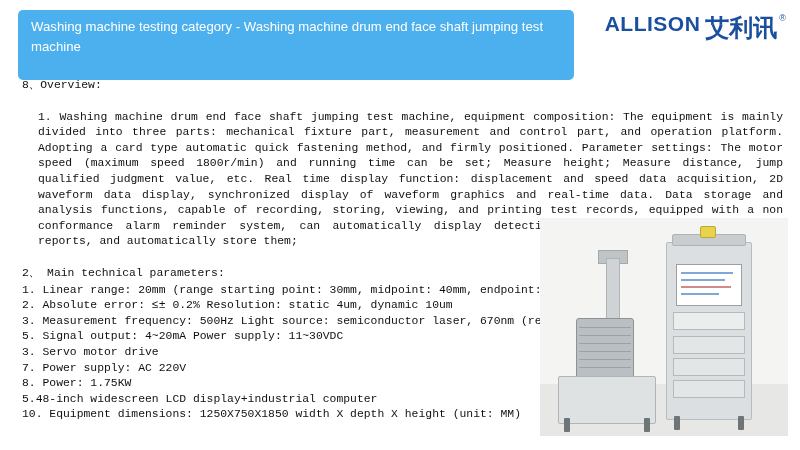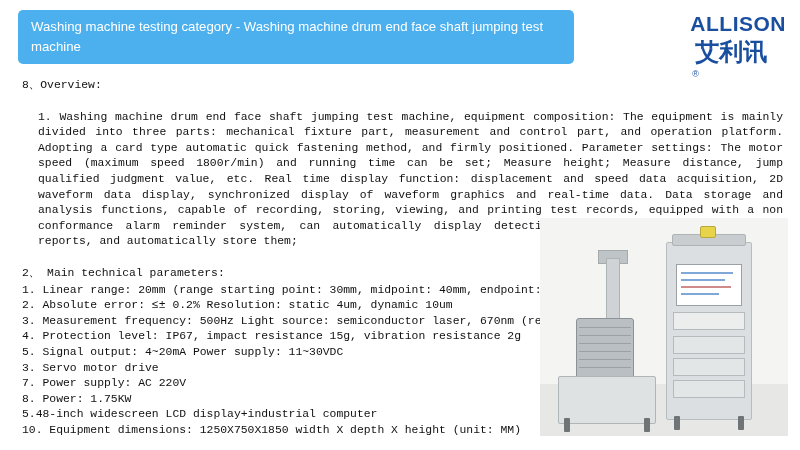--- a/index.html
+++ b/index.html
@@ -31,31 +31,30 @@
     position: absolute;
     left: 18px;
     top: 10px;
     width: 556px;
     min-height: 48px;
     background: #4db0ee;
     border-radius: 5px;
     color: #ffffff;
     font-size: 13.2px;
     line-height: 20px;
-    padding: 7px 12px 7px 13px;
+    padding: 7px 12px 23px 13px;
     box-sizing: border-box;
     font-family: "Liberation Sans", sans-serif;
   }
   .logo-wrap {
     position: absolute;
     right: 14px;
     top: 12px;
     display: flex;
     align-items: flex-start;
-    flex-direction: column;
   }
   .logo-latin {
     font-family: "Liberation Sans", sans-serif;
     font-weight: bold;
     font-size: 21px;
     letter-spacing: 0.5px;
     color: #1a4fa0;
   }
   .logo-cn {
     font-family: "DejaVu Sans", sans-serif;
@@ -263,21 +262,20 @@
     <div class="section-head">8、Overview:</div>
 
     <p class="para">1. Washing machine drum end face shaft jumping test machine, equipment composition: The equipment is mainly divided into three parts: mechanical fixture part, measurement and control part, and operation platform. Adopting a card type automatic quick fastening method, and firmly positioned. Parameter settings: The motor speed (maximum speed 1800r/min) and running time can be set; Measure height; Measure distance, jump qualified judgment value, etc. Real time display function: displacement and speed data acquisition, 2D waveform data display, synchronized display of waveform graphics and real-time data. Data storage and analysis functions, capable of recording, storing, viewing, and printing test records, equipped with a non conformance alarm reminder system, can automatically display detection curves and generate detection reports, and automatically store them;</p>
 
     <div class="section-head">2、 Main technical parameters:</div>
 
     <ul class="spec-list">
       <li>1. Linear range: 20mm (range starting point: 30mm, midpoint: 40mm, endpoint: 50mm)</li>
       <li>2. Absolute error: ≤± 0.2% Resolution: static 4um, dynamic 10um</li>
       <li>3. Measurement frequency: 500Hz Light source: semiconductor laser, 670nm (red)</li>
-      <li>4. Protection level: IP67, impact resistance 15g, vibration resistance 2g</li>
       <li>5. Signal output: 4~20mA Power supply: 11~30VDC</li>
       <li>3. Servo motor drive</li>
       <li>7. Power supply: AC 220V</li>
       <li>8. Power: 1.75KW</li>
       <li>5.48-inch widescreen LCD display+industrial computer</li>
       <li>10. Equipment dimensions: 1250X750X1850 width X depth X height (unit: MM)</li>
     </ul>
   </div>
 
   <div class="photo">

